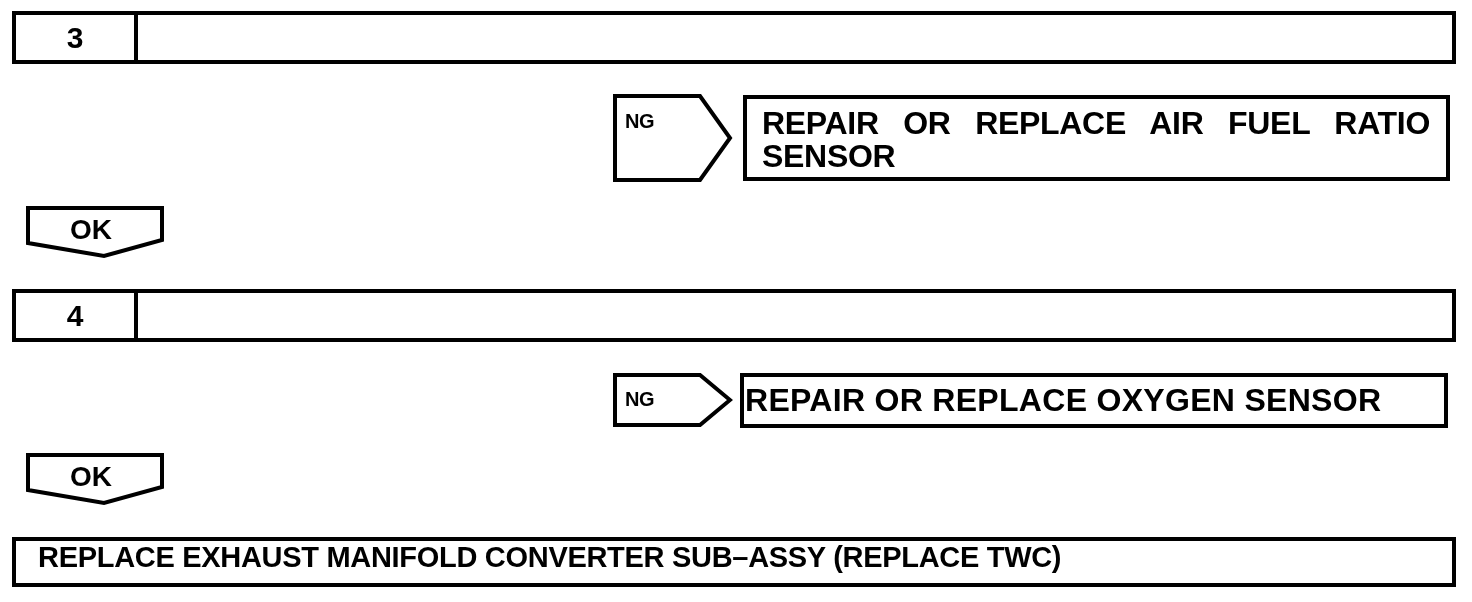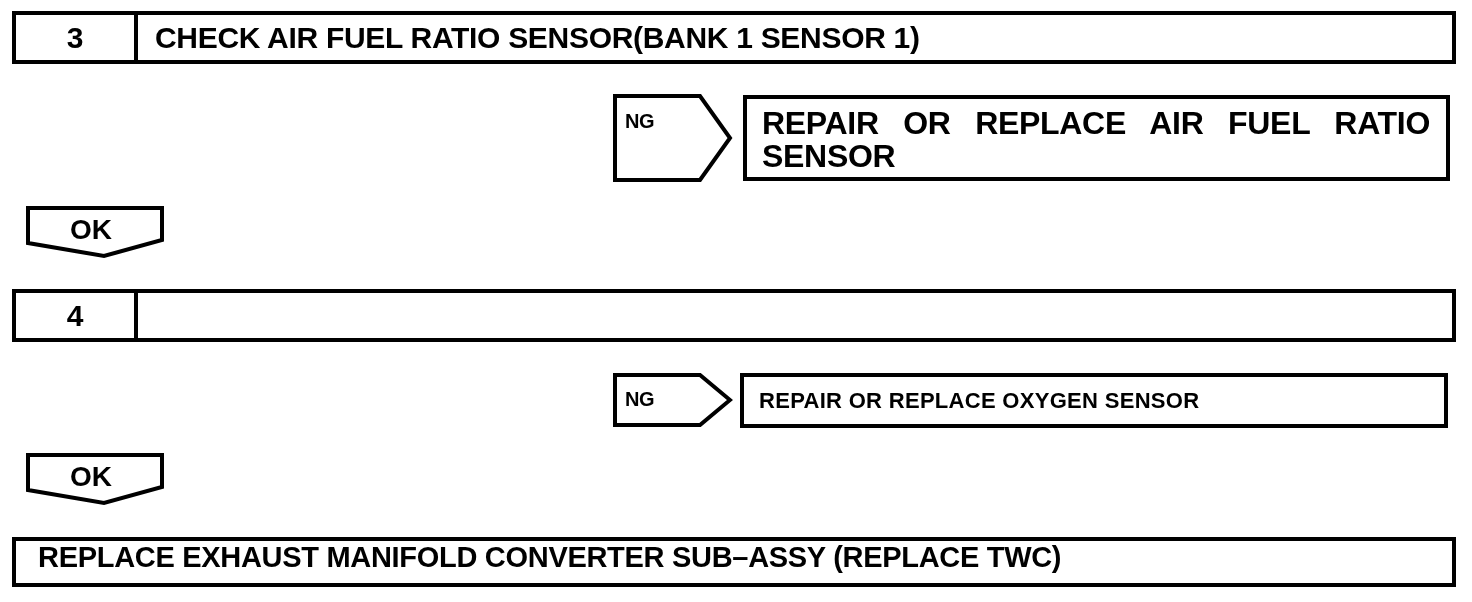--- a/index.html
+++ b/index.html
@@ -94,22 +94,22 @@
     text-align-last: justify;
   }
   .pline { display: block; text-align: left; }
   .result-one-line {
     left: 740px;
     top: 373px;
     width: 708px;
     height: 55px;
     display: flex;
     align-items: center;
-    padding-left: 15px;
-    font-size: 22px;
+    padding-left: 1px;
+    font-size: 32px;
     letter-spacing: 0.3px;
     white-space: nowrap;
   }
 
   
   .final-box {
     left: 12px;
     top: 537px;
     width: 1444px;
     height: 50px;
@@ -123,21 +123,20 @@
     white-space: nowrap;
   }
 </style>
 </head>
 <body>
 
 <div class="page">
 
   <div class="abs step-box" style="top:11px;">
     <div class="step-num">3</div>
-    <div class="step-title">CHECK AIR FUEL RATIO SENSOR(BANK 1 SENSOR 1)</div>
   </div>
 
   <div class="abs ng-tag" style="left:613px; top:94px; width:120px; height:88px;">
     <svg width="120" height="88" viewBox="0 0 120 88">
       <polygon points="2,2 87,2 117,44 87,86 2,86" fill="#ffffff" stroke="#000000" stroke-width="4"></polygon>
     </svg>
     <span class="ng-label" style="top:13px;">NG</span>
   </div>
 
   <div class="abs result-box result-two-line">

